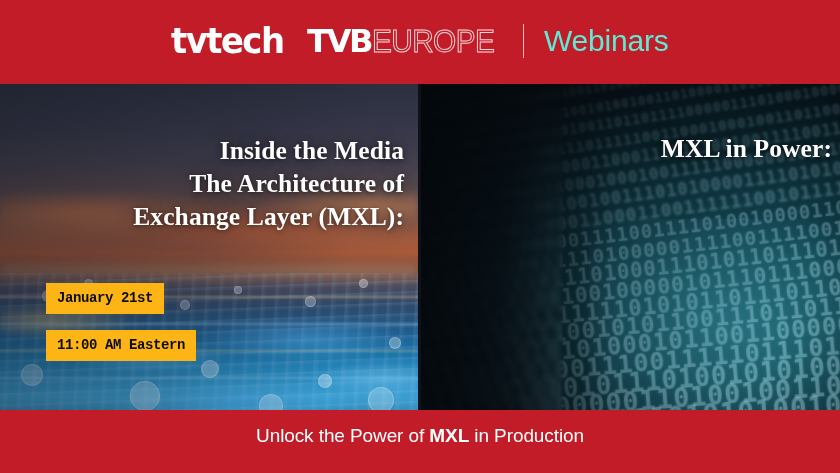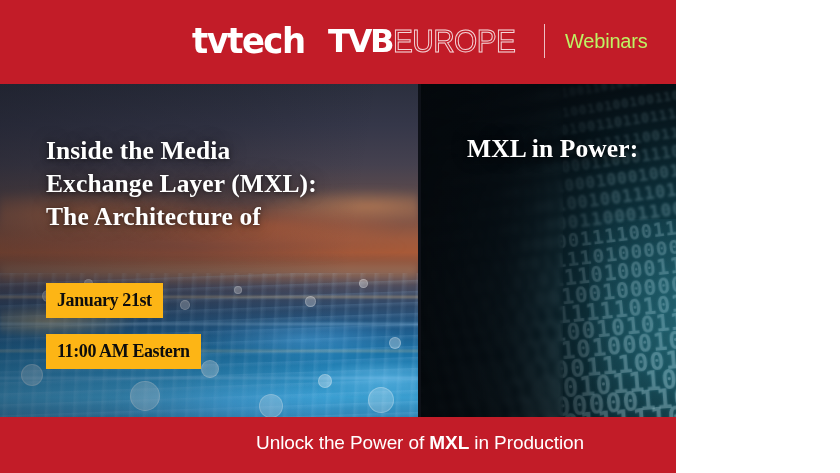--- a/index.html
+++ b/index.html
@@ -9,21 +9,21 @@
   }
   body {
     width: 840px;
     height: 473px;
     overflow: hidden;
     font-family: "Liberation Sans", sans-serif;
   }
 
   .banner {
     position: relative;
-    width: 676px;
+    width: 840px;
     height: 473px;
     background: #C21C28;
     overflow: hidden;
   }
 
   
   .header {
     position: absolute;
     left: 0;
     top: 0;
@@ -75,22 +75,22 @@
   }
   .logo-divider {
     width: 1px;
     height: 34px;
     background: rgba(255,255,255,0.72);
     margin: 0 20px 0 24px;
   }
   .logo-webinars {
     font-family: "Liberation Sans", sans-serif;
     font-weight: normal;
-    font-size: 20px;
-    color: #bef264;
+    font-size: 30px;
+    color: #5eead4;
     letter-spacing: -0.2px;
     line-height: 1;
   }
 
   
   .panels {
     position: absolute;
     left: 0;
     top: 84px;
     width: 840px;
@@ -265,20 +265,21 @@
     left: 0; top: 0;
     width: 100%; height: 100%;
     background: linear-gradient(100deg, rgba(8,16,22,0.40) 0%, rgba(8,16,22,0.16) 52%, rgba(8,16,22,0.0) 84%);
   }
 
   
   .panel-content {
     position: absolute;
     inset: 0;
     padding: 0 20px 0 46px;
+    text-align: right;
   }
   .panel-right .panel-content {
     padding: 0 16px 0 46px;
   }
   .panel-title {
     position: absolute;
     left: 46px;
     top: 50px;
     right: 14px;
     font-family: "Liberation Serif", serif;
@@ -297,34 +298,34 @@
 
   .badges {
     position: absolute;
     left: 46px;
     top: 199px;
   }
   .badge {
     display: table;
     background: #FDB515;
     color: #0d0d0d;
-    font-family: Liberation Serif, serif;
+    font-family: Liberation Mono, monospace;
     font-weight: bold;
-    font-size: 18px;
+    font-size: 14px;
     line-height: 1;
     letter-spacing: -0.4px;
     padding: 8px 11px 9px 11px;
   }
   .badge + .badge { margin-top: 16px; }
 
   
   .footer {
     position: absolute;
     left: 0;
-    bottom: 4px;
+    bottom: 11px;
     width: 840px;
     height: 52px;
     background: #C21C28;
     display: flex;
     align-items: center;
     justify-content: center;
   }
   .footer-text {
     font-family: "Liberation Sans", sans-serif;
     font-size: 19px;
@@ -373,22 +374,22 @@
         <div class="bokeh" style="left:62%;  top:92%; width:24px; height:24px; background:rgba(255,255,255,0.24);"></div>
         <div class="bokeh" style="left:76%;  top:86%; width:14px; height:14px;"></div>
         <div class="bokeh" style="left:88%;  top:90%; width:26px; height:26px; background:rgba(255,255,255,0.22);"></div>
         <div class="bokeh" style="left:93%;  top:75%; width:12px; height:12px;"></div>
         <div class="scrim-left"></div>
       </div>
 
       <div class="panel-content">
         <div class="panel-title">
           <span class="tline">Inside the Media</span>
+          <span class="tline">The Architecture of</span>
           <span class="tline">Exchange Layer (MXL):</span>
-          <span class="tline">The Architecture of</span>
         </div>
         <div class="badges">
           <div class="badge">January 21st</div>
           <div class="badge">11:00 AM Eastern</div>
         </div>
       </div>
     </div>
 
     <div class="panel panel-right">
       <div class="panel-inner">

